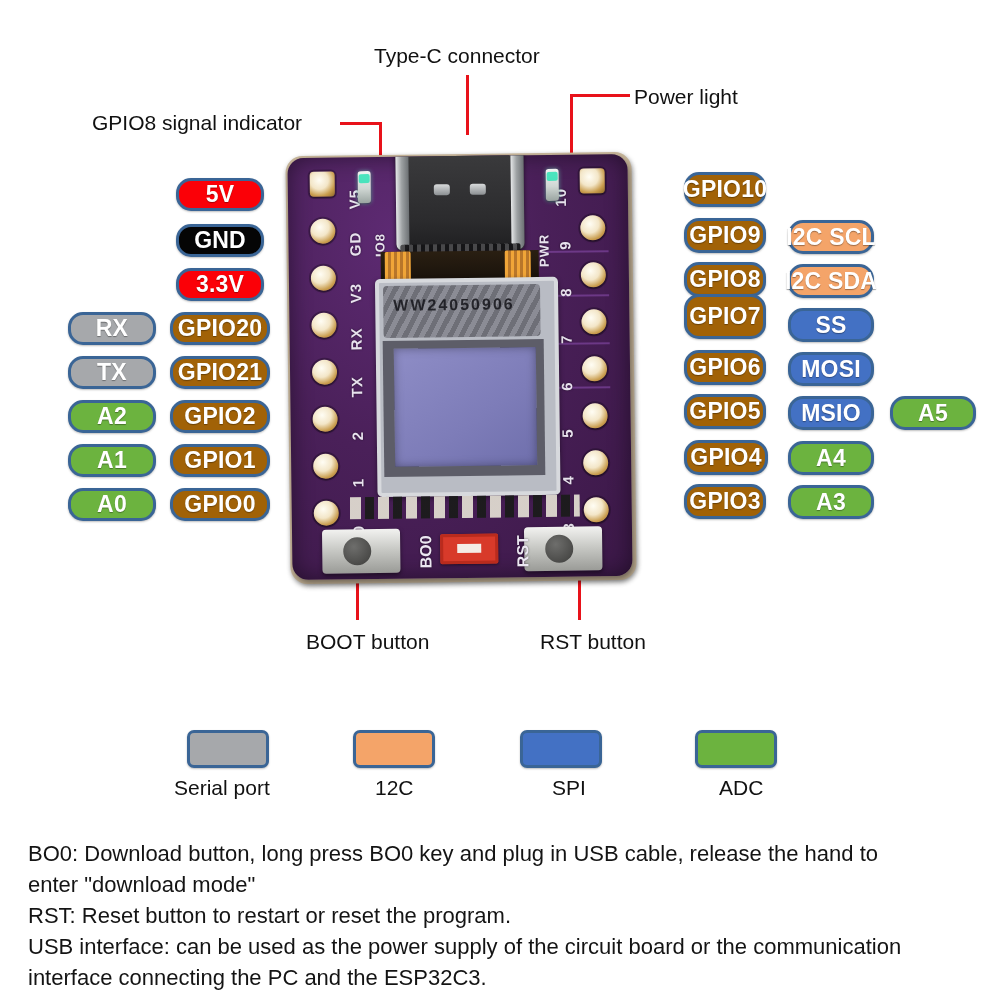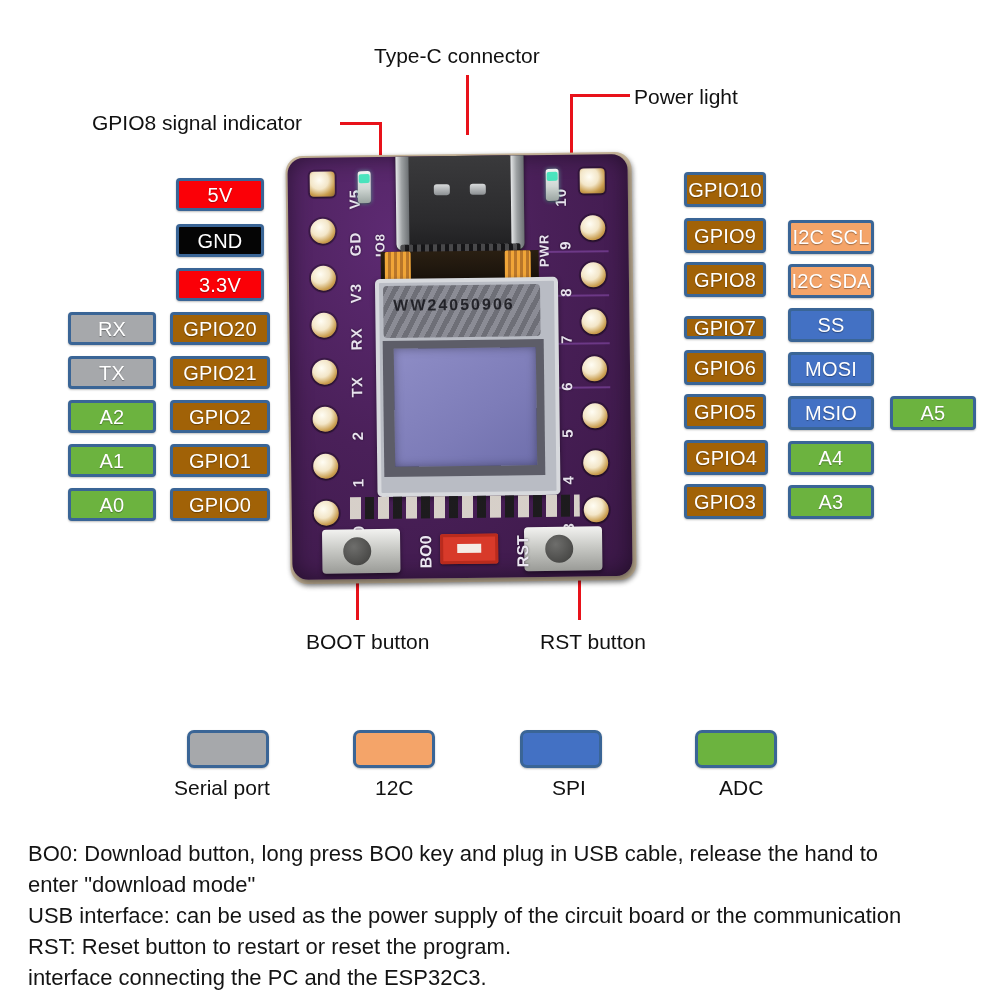--- a/index.html
+++ b/index.html
@@ -2,23 +2,23 @@
 <html><head>
 <meta charset="utf-8">
 <style>
   html,body{margin:0;padding:0;background:#ffffff;}
   body{width:1000px;height:1000px;position:relative;overflow:hidden;
        font-family:"Liberation Sans","DejaVu Sans",sans-serif;color:#1a1a1a;}
 
   
   .pill{
     position:absolute;box-sizing:border-box;
-    border:3px solid #3a6596;border-radius:4px;
+    border:3px solid #3a6596;border-radius:15px;
     display:flex;align-items:center;justify-content:center;
-    font-weight:normal;font-size:20px;letter-spacing:.2px;
+    font-weight:bold;font-size:23px;letter-spacing:.2px;
     color:#ffffff;text-shadow:0 1px 1px rgba(0,0,0,.35);
     box-shadow:0 1px 2px rgba(0,0,0,.25);
     white-space:nowrap;line-height:1;
   }
   .c-red   {background:#fb0007;}
   .c-black {background:#050505;}
   .c-purple{background:#a16207;}
   .c-gray  {background:#a6a8ab;}
   .c-green {background:#6cb33f;}
   .c-orange{background:#f4a469;}
@@ -235,21 +235,21 @@
 <div class="pill c-red" style="left:176px;top:268px;width:88px;height:33px;">3.3V</div>
 <div class="pill c-purple" style="left:170px;top:312px;width:100px;height:33px;text-align:center;">GPIO20</div>
 <div class="pill c-purple" style="left:170px;top:356px;width:100px;height:33px;">GPIO21</div>
 <div class="pill c-purple" style="left:170px;top:400px;width:100px;height:33px;">GPIO2</div>
 <div class="pill c-purple" style="left:170px;top:444px;width:100px;height:33px;">GPIO1</div>
 <div class="pill c-purple" style="left:170px;top:488px;width:100px;height:33px;">GPIO0</div>
 
 <div class="pill c-purple" style="left:684px;top:172px;width:82px;height:35px;">GPIO10</div>
 <div class="pill c-purple" style="left:684px;top:218px;width:82px;height:35px;">GPIO9</div>
 <div class="pill c-purple" style="left:684px;top:262px;width:82px;height:35px;">GPIO8</div>
-<div class="pill c-purple" style="left:684px;top:316px;width:82px;height:23px;">GPIO7</div>
+<div class="pill c-purple" style="left:684px;top:294px;width:82px;height:45px;">GPIO7</div>
 <div class="pill c-purple" style="left:684px;top:350px;width:82px;height:35px;">GPIO6</div>
 <div class="pill c-purple" style="left:684px;top:394px;width:82px;height:35px;">GPIO5</div>
 <div class="pill c-purple" style="left:684px;top:440px;width:84px;height:35px;">GPIO4</div>
 <div class="pill c-purple" style="left:684px;top:484px;width:82px;height:35px;">GPIO3</div>
 
 <div class="pill c-orange" style="left:788px;top:220px;width:86px;height:34px;">I2C SCL</div>
 <div class="pill c-orange" style="left:788px;top:264px;width:86px;height:34px;">I2C SDA</div>
 <div class="pill c-blue" style="left:788px;top:308px;width:86px;height:34px;">SS</div>
 <div class="pill c-blue" style="left:788px;top:352px;width:86px;height:34px;">MOSI</div>
 <div class="pill c-blue" style="left:788px;top:396px;width:86px;height:34px;">MSIO</div>
@@ -266,16 +266,16 @@
 
 <div class="sw c-blue" style="left:520px;top:730px;"></div>
 <div class="swlabel" style="left:552px;top:776px;">SPI</div>
 
 <div class="sw c-green" style="left:695px;top:730px;"></div>
 <div class="swlabel" style="left:719px;top:776px;">ADC</div>
 
 <div id="notes">
   <div>BO0: Download button, long press BO0 key and plug in USB cable, release the hand to</div>
   <div>enter "download mode"</div>
+  <div>RST: Reset button to restart or reset the program.</div>
   <div>USB interface: can be used as the power supply of the circuit board or the communication</div>
-  <div>RST: Reset button to restart or reset the program.</div>
   <div>interface connecting the PC and the ESP32C3.</div>
 </div>
 
 </body></html>

